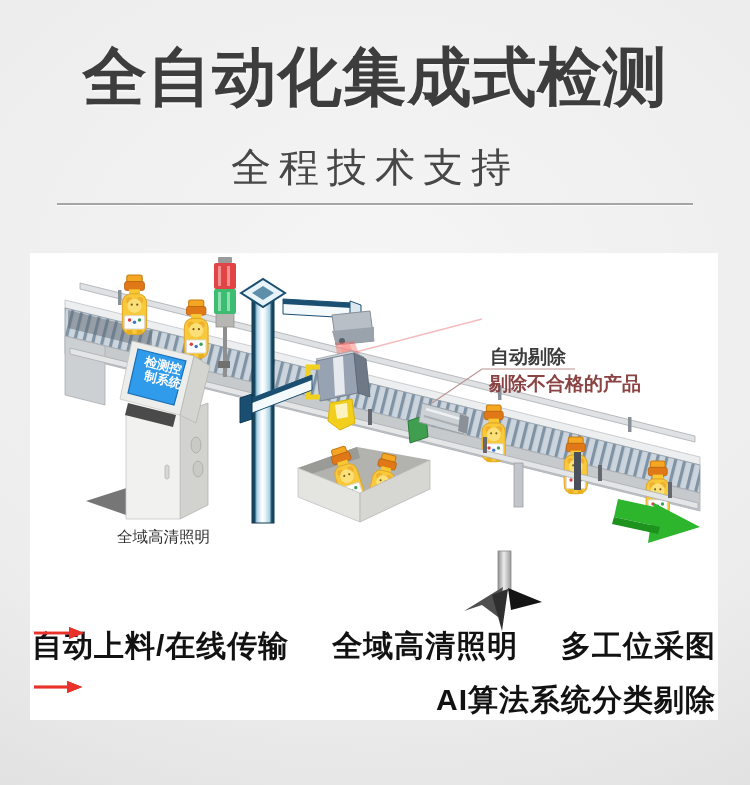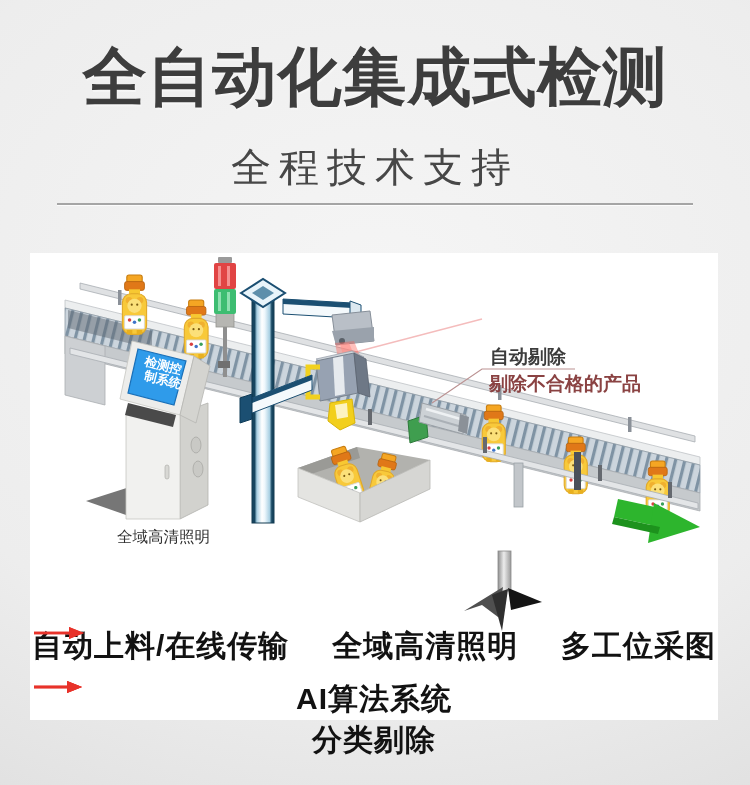--- a/index.html
+++ b/index.html
@@ -26,21 +26,21 @@
     position:absolute;left:30px;top:253px;width:688px;height:467px;
     background:#ffffff;
   }
   .panel svg{position:absolute;left:0;top:0;}
   .flow-row{
     position:absolute;left:2px;width:684px;height:42px;
     display:flex;align-items:center;white-space:nowrap;
     font-size:30px;font-weight:700;color:#121212;letter-spacing:1px;
   }
   .flow-row1{top:372px;justify-content:space-between;}
-  .flow-row2{top:426px;justify-content:flex-start;flex-direction:column;}
+  .flow-row2{top:426px;justify-content:flex-end;}
   .flow-arrow{flex:0 0 auto;margin:0 2px;display:block;}
 </style>
 </head>
 <body>
 
 <div class="title">全自动化集成式检测</div>
 <div class="subtitle">全程技术支持</div>
 <div class="divider"></div>
 
 <div class="panel">

